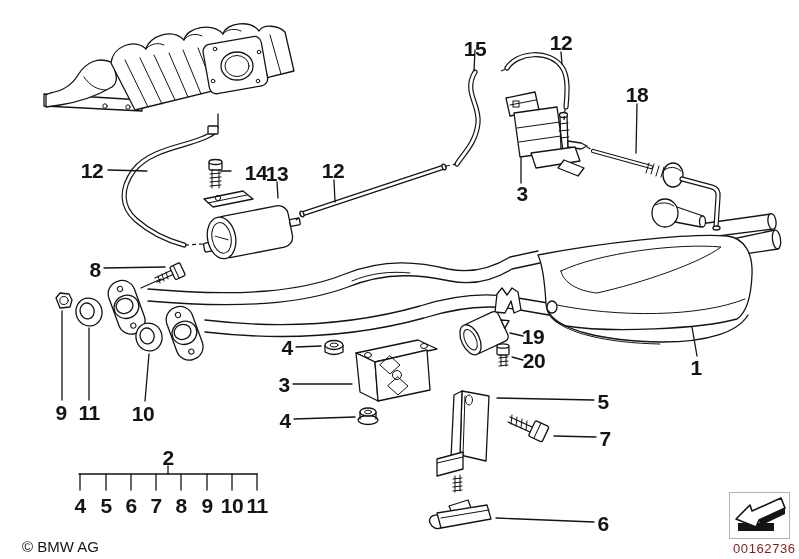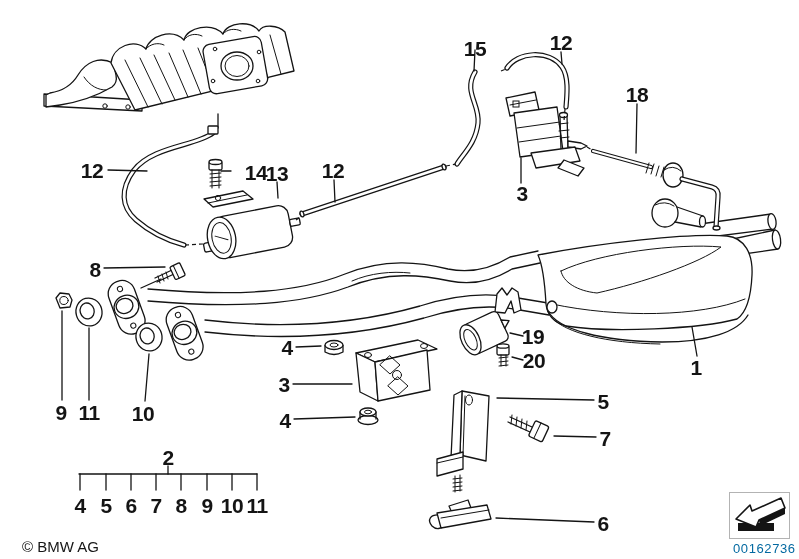--- a/index.html
+++ b/index.html
@@ -2,21 +2,21 @@
 <html><head>
 <meta charset="utf-8">
 <style>
   html,body{margin:0;padding:0;background:#fff}
   .stage{position:relative;width:799px;height:559px;background:#fff;overflow:hidden;
          font-family:"Liberation Sans",sans-serif}
   .stage svg.art{position:absolute;left:0;top:0}
   .callout{position:absolute;transform:translate(-50%,-50%);font-weight:bold;font-size:21px;
            color:#141414;letter-spacing:-0.5px;white-space:nowrap;line-height:1}
   .copyright{position:absolute;left:22px;top:538px;font-size:15px;font-weight:normal;color:#161616}
-  .imgnum{position:absolute;left:733px;top:541px;font-size:13px;color:#0369a1;letter-spacing:.6px}
+  .imgnum{position:absolute;left:733px;top:541px;font-size:13px;color:#7f1d1d;letter-spacing:.6px}
   .arrowbox{position:absolute;left:729px;top:492px;width:61px;height:47px;
             border:1px solid #b3b3b3;box-sizing:border-box;background:#fff}
   
   .ln{fill:none;stroke:#141414;stroke-width:1.3;stroke-linecap:round;stroke-linejoin:round}
   .thin{fill:none;stroke:#141414;stroke-width:1;stroke-linecap:round}
   .w{fill:#fff;stroke:#141414;stroke-width:1.3;stroke-linejoin:round}
   .o{fill:none;stroke:#141414;stroke-width:5.2;stroke-linecap:round}
   .i{fill:none;stroke:#fff;stroke-width:2.8;stroke-linecap:round}
   .o2{fill:none;stroke:#141414;stroke-width:4.2;stroke-linecap:round}
   .i2{fill:none;stroke:#fff;stroke-width:2.2;stroke-linecap:round}

